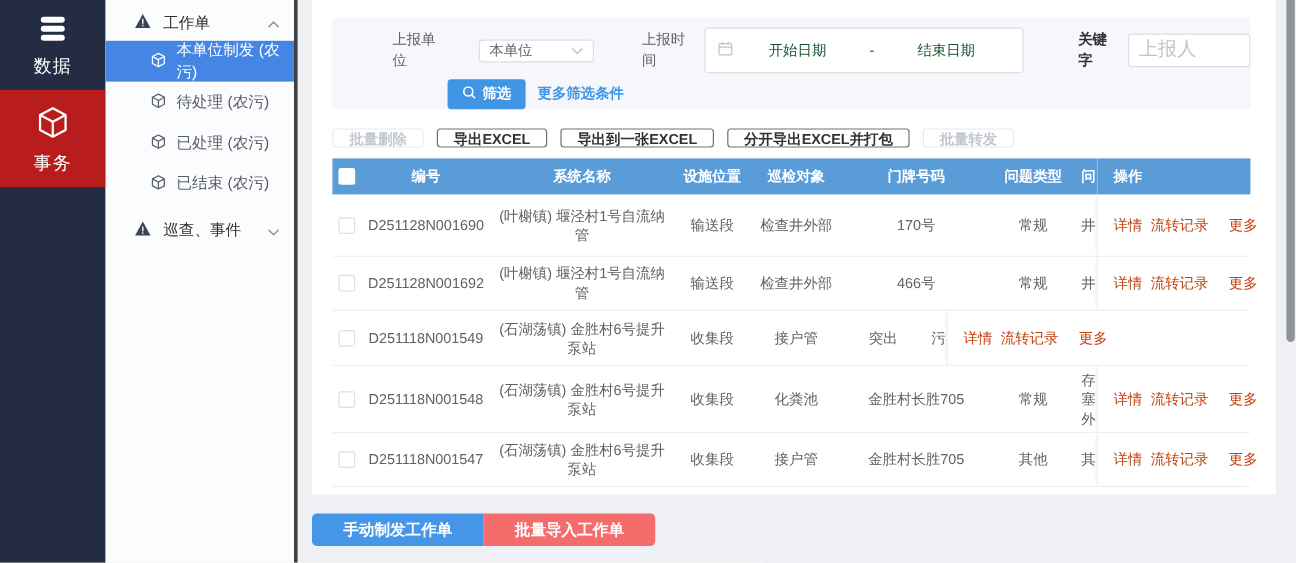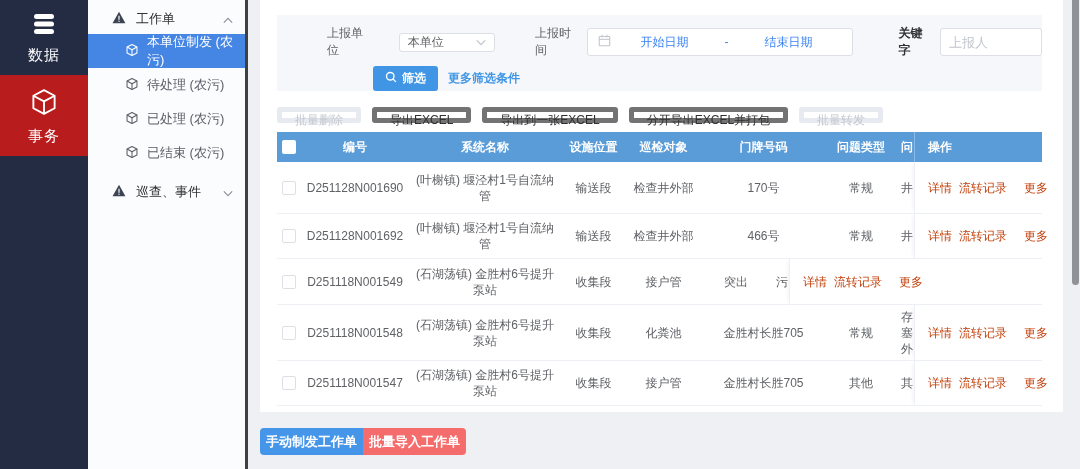--- a/index.html
+++ b/index.html
@@ -27,34 +27,34 @@
   .card { background:#fff; height:412px; width:803px; position:relative; overflow:hidden; }
 
   
   .filter-panel { margin:15px 21px 0 17px; background:#f6f7fa; height:76px; padding:13px 0 0 0; }
   .f-row1 { display:flex; align-items:center; height:28px; }
   .f-label { color:#606266; }
   .lab-unit { margin-left:50px;font-family:Liberation Mono, monospace; }
   .select { width:102px; height:19px; background:#fff; border:1px solid #dcdfe6; border-radius:3px; display:flex; align-items:center; padding:0 8px; margin-left:27px; cursor:pointer; }
   .select .sel-val { flex:1; color:#606266; }
   .lab-time { margin-left:40px; }
-  .date-range { width:285px; height:28px; background:#fff; border:1px solid #dcdfe6; border-radius:3px; display:flex; align-items:center; padding:0 10px; margin-left:7px; color:#3b82f6;justify-content:center; }
+  .date-range { width:285px; height:38px; background:#fff; border:1px solid #dcdfe6; border-radius:3px; display:flex; align-items:center; padding:0 10px; margin-left:7px; color:#14532d;justify-content:center; }
   .date-range .dr-start { flex:1; text-align:center; }
   .date-range .dr-sep { padding:0 6px; }
   .date-range .dr-end { flex:1; text-align:center; }
   .lab-key { margin-left:45px; font-weight:700; color:#303133; }
-  .kw-input { width:102px; height:28px; border:1px solid #dcdfe6; border-radius:3px; margin-left:8px; padding:0 8px; font-size:13px; color:#606266; outline:none; background:#fff; font-family:inherit; }
+  .kw-input { width:102px; height:28px; border:1px solid #dcdfe6; border-radius:3px; margin-left:8px; padding:0 8px; font-size:16px; color:#606266; outline:none; background:#fff; font-family:inherit; }
   .kw-input::placeholder { color:#c0c4cc; }
   .f-row2 { display:flex; align-items:center; margin-top:10px; margin-left:96px; }
   .filter-btn { height:25px; background:#4096e5; color:#fff; border:none; border-radius:3px; padding:0 12px; font-size:12px; font-weight:700; display:flex; align-items:center; gap:5px; cursor:pointer; font-family:inherit; }
   .more-filters { color:#4096e5; margin-left:10px; font-weight:700; cursor:pointer; text-decoration:none; }
 
   
   .toolbar { display:flex; gap:11px; margin:16px 0 9px 17px; }
-  .tb-btn { height:16px; background:#fff; border:5px solid #737373; border-radius:3px; padding:0 13px; font-size:12px; font-weight:400; color:#303133; cursor:pointer; font-family:inherit; }
+  .tb-btn { height:16px; background:#fff; border:1px solid #737373; border-radius:3px; padding:0 13px; font-size:12px; font-weight:700; color:#303133; cursor:pointer; font-family:inherit; }
   .tb-btn.disabled { color:#c3c7ce; border-color:#e7eaf0; cursor:not-allowed; }
 
   
   .table { margin-left:17px; width:765px; }
   .tr { display:flex; align-items:center; border-bottom:1px solid #edf0f4; min-height:45px; }
   .tr.head { background:#5a9cd8; color:#fff; min-height:30px; height:30px; border-bottom:none; font-weight:700; }
   .td { padding:6px 4px; text-align:center; line-height:16px; }
   .c-check { width:24px; flex:none; display:flex; justify-content:center; }
   .c-id { width:108px; flex:none; }
   .c-system { width:152px; flex:none; }
@@ -66,21 +66,21 @@
   .c-actions { width:128px; flex:none; display:flex; align-items:center; padding-left:13px; border-left:1px solid #edf0f4; align-self:stretch; box-shadow:-3px 0 4px -2px rgba(0,0,0,0.06); }
   .tr.head .c-actions { border-left:1px solid rgba(255,255,255,0.3); box-shadow:none; text-align:left; }
   .cb { width:14px; height:14px; border:1px solid #dcdfe6; border-radius:2px; background:#fff; cursor:pointer; }
   .cb.head-cb { border:none; }
   .lnk { color:#c2410c; cursor:pointer; text-decoration:none; white-space:nowrap; }
   .lnk + .lnk { margin-left:7px; }
   .lnk.more { margin-left:17px; }
 
   
   .footer-bar { display:flex; margin-top:16px; }
-  .f-btn { height:27px; border:none; padding:0 6px; font-size:13px; font-weight:700; color:#fff; cursor:pointer; font-family:inherit; }
+  .f-btn { height:27px; border:none; padding:0 26px; font-size:13px; font-weight:700; color:#fff; cursor:pointer; font-family:inherit; }
   .f-btn.blue { background:#4596e8; border-radius:4px 0 0 4px; }
   .f-btn.red { background:#f56c6c; border-radius:0 4px 4px 0; }
 
   
   .v-scrollbar { position:absolute; top:0; right:1px; width:7px; height:285px; background:#8f9297; border-radius:0 0 4px 4px; cursor:pointer; }
 </style>
 </head>
 <body>
 
 <div class="app">

